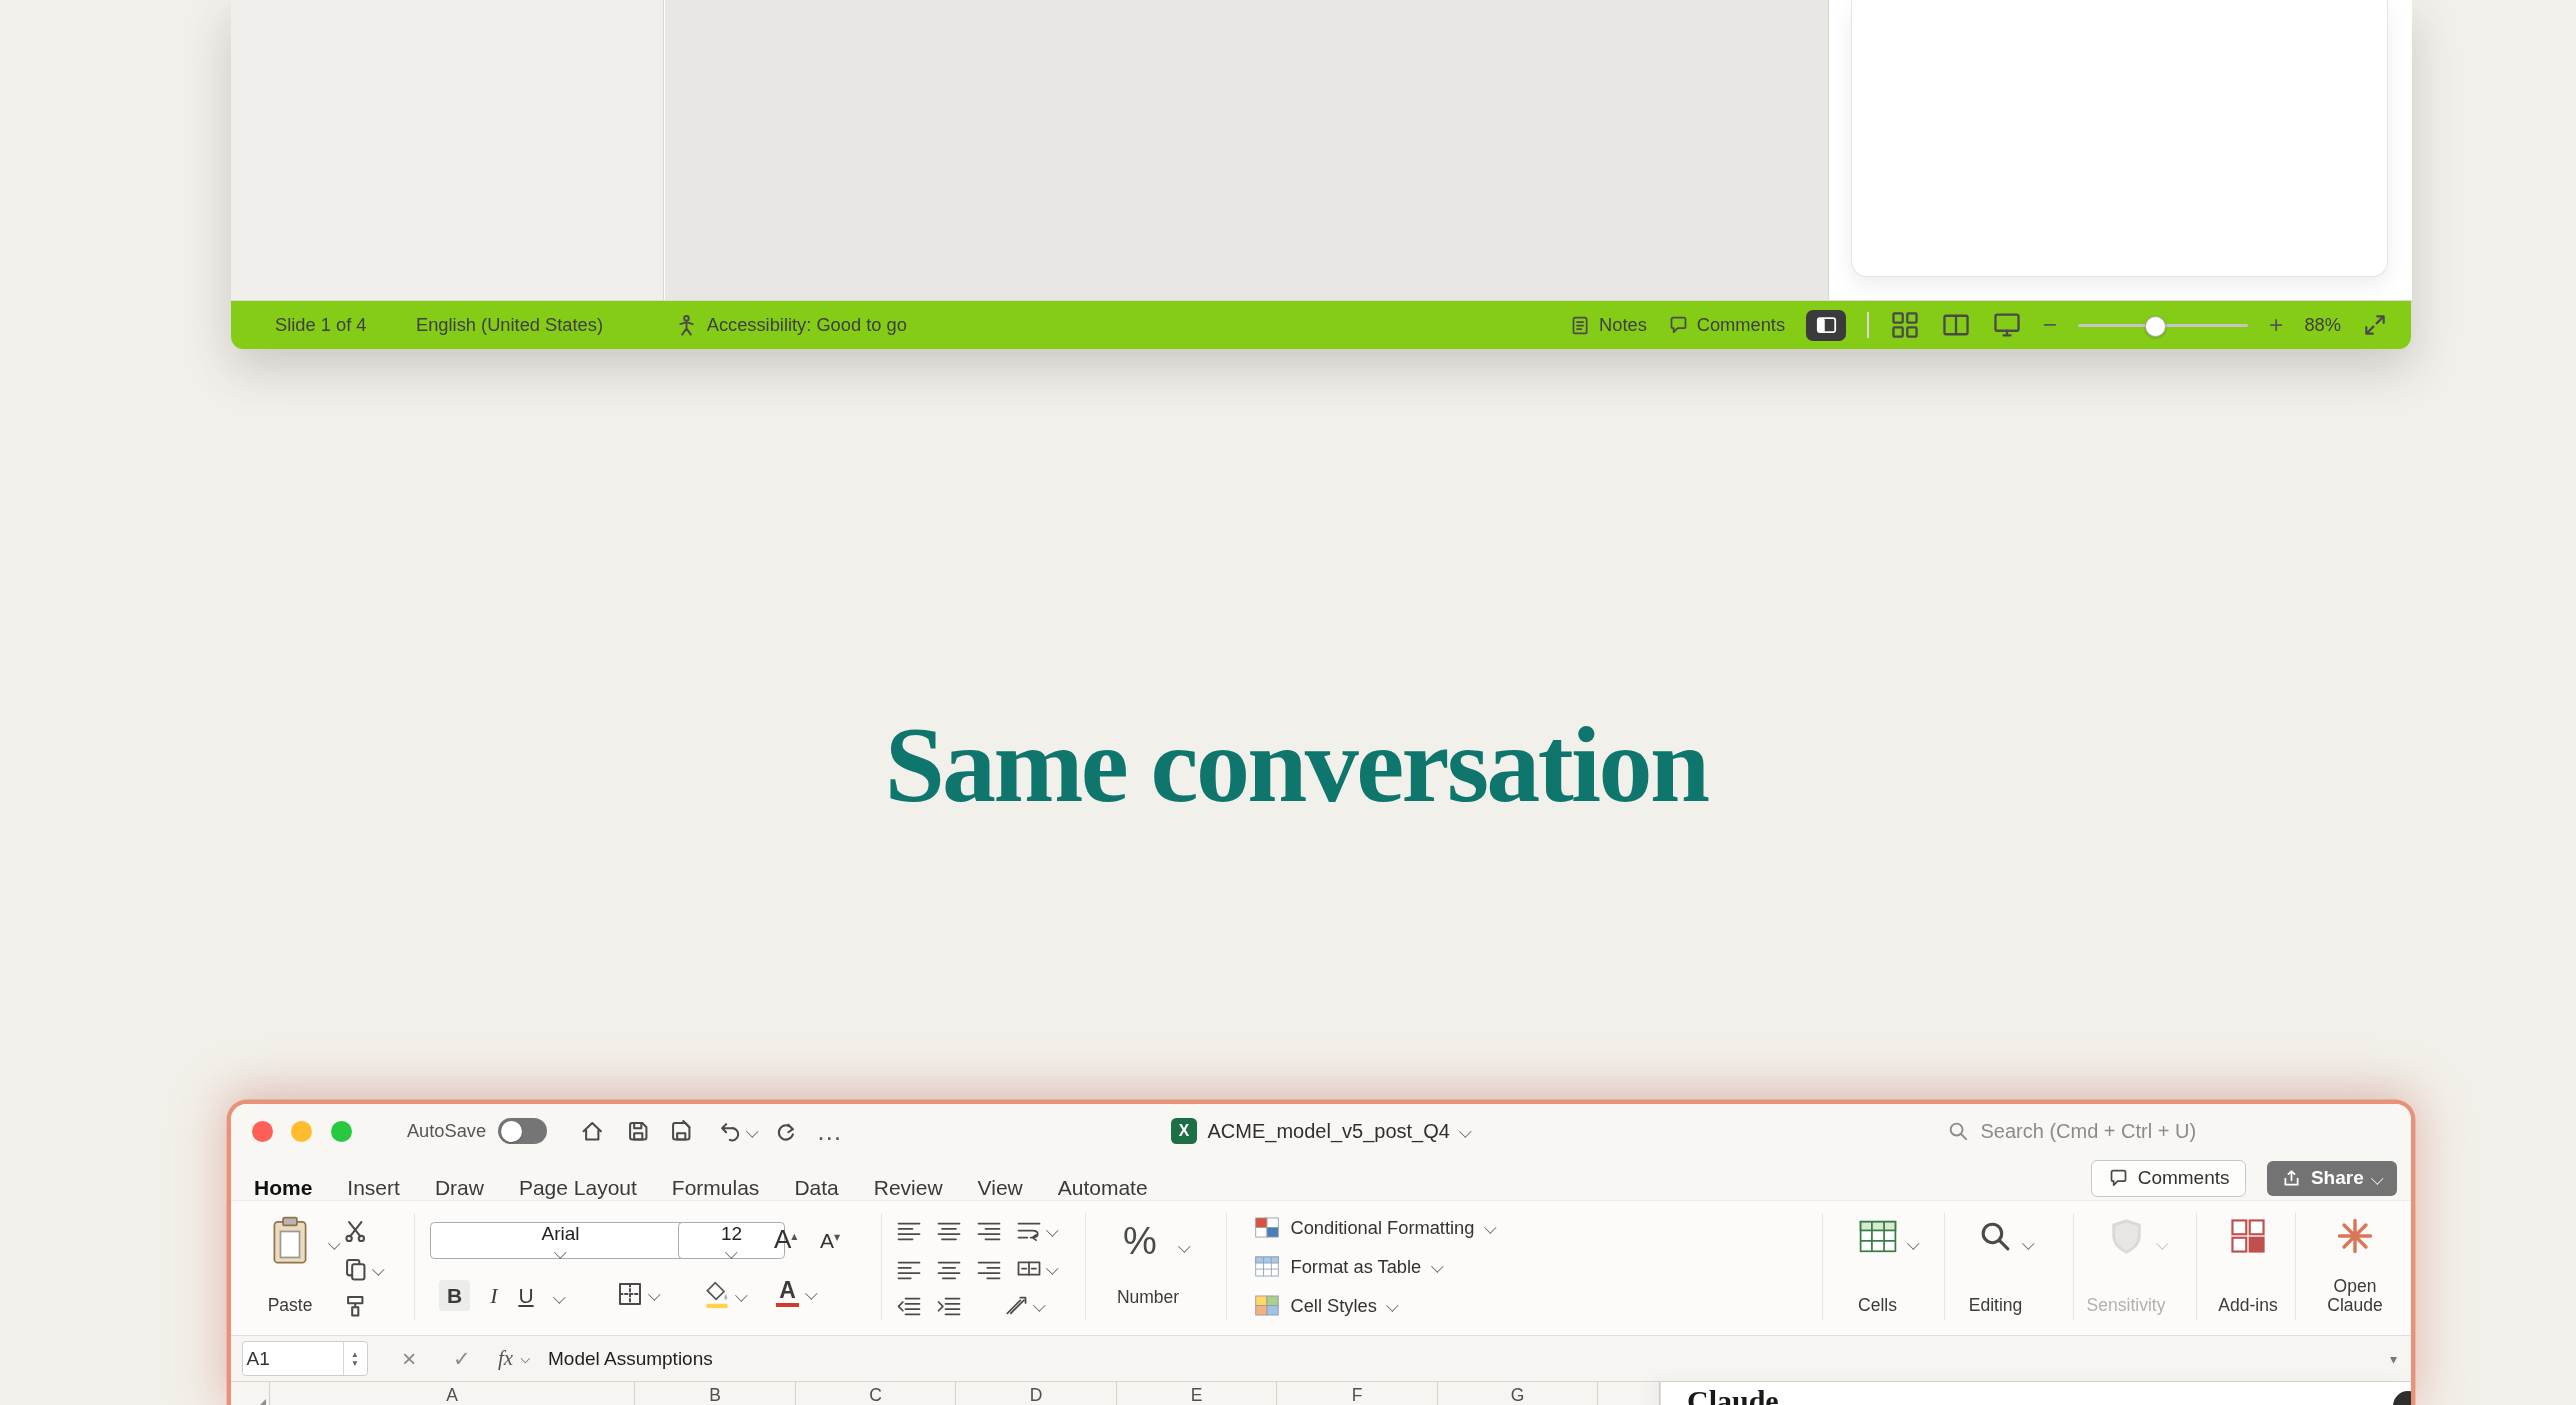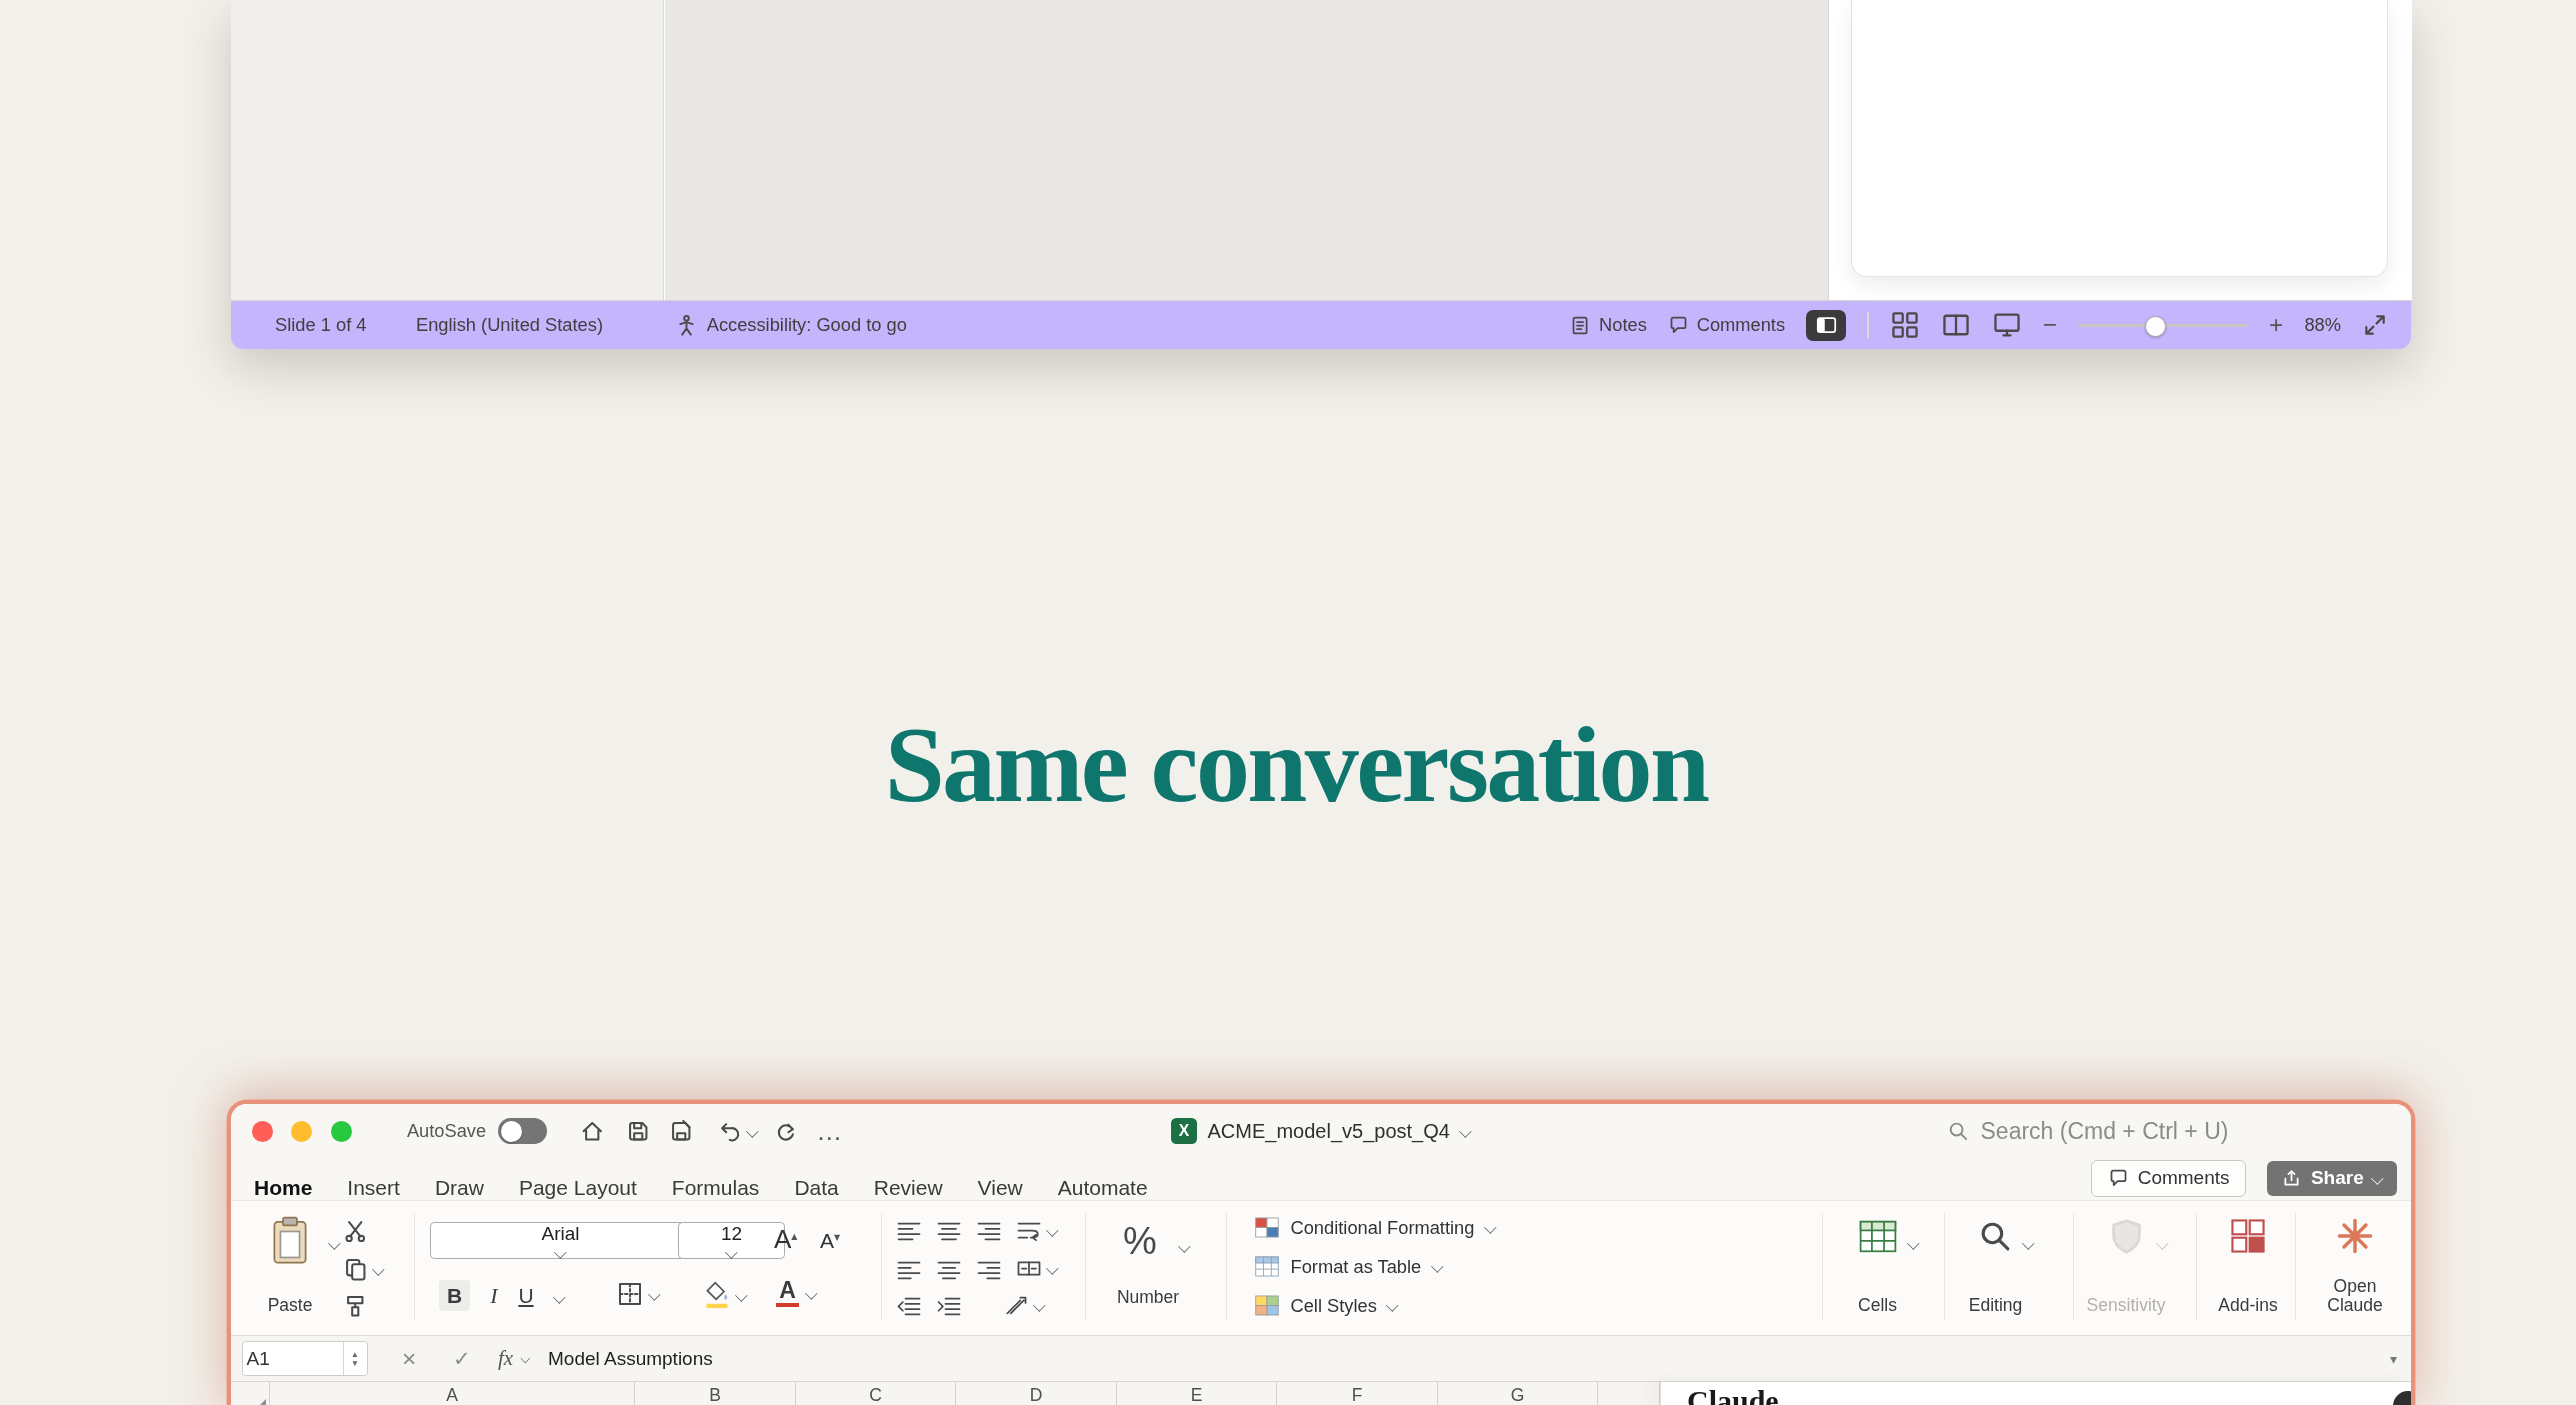--- a/index.html
+++ b/index.html
@@ -11,21 +11,21 @@
   .cv.w{border-color:#fff;}
 
   
   .ppt{position:absolute;left:231px;top:0;width:2180px;height:348px;background:#fff;
        border-radius:0 0 12.2px 12.2px;box-shadow:0 19px 48px rgba(60,55,48,.22);}
   .ppt-thumbs{position:absolute;left:0;top:0;width:432px;height:300px;background:#f1efec;border-right:1.7px solid #d9d7d3;}
   .ppt-canvas{position:absolute;left:434px;top:0;width:1163px;height:300px;background:#e9e7e3;border-right:1.7px solid #d9d7d3;}
   .ppt-rightbg{position:absolute;left:1599px;top:0;width:582px;height:300px;background:#fff;}
   .ppt-card{position:absolute;left:21px;top:0;width:535px;height:276px;background:#fff;
             border:0.9px solid #e6e4e0;border-top:none;border-radius:0 0 15.7px 15.7px;box-shadow:0 8.7px 21px rgba(0,0,0,.07);}
-  .ppt-status{position:absolute;left:0;top:300px;width:2180px;height:48px;background:#c4b5fd;border-top:0.9px solid #dbd9d5;
+  .ppt-status{position:absolute;left:0;top:300px;width:2180px;height:48px;background:#84cc16;border-top:0.9px solid #dbd9d5;
               border-radius:0 0 12.2px 12.2px;font-size:18.3px;color:#3f3f3f;}
   .st-abs{position:absolute;top:0;height:48px;display:flex;align-items:center;gap:8.7px;}
   .st-right{position:absolute;right:23px;top:0;height:48px;display:flex;align-items:center;gap:21px;}
   .st-btn{display:flex;align-items:center;gap:7.9px;cursor:default;}
   .vdiv{width:1.7px;height:26px;background:#dcdad6;}
   .panel-toggle{width:40px;height:31px;border-radius:7px;background:#3b3b3d;display:flex;align-items:center;justify-content:center;}
   .slider{position:relative;width:170px;height:31px;}
   .slider .track{position:absolute;left:0;top:14px;width:100%;height:3.5px;background:#c7c5c1;border-radius:1.7px;}
   .slider .knob{position:absolute;top:6.1px;left:calc(45% - 9.6px);width:19px;height:19px;border-radius:50%;
                 background:#fefefe;border:0.9px solid #aaa8a4;box-shadow:0 0.9px 2.6px rgba(0,0,0,.25);}
@@ -42,21 +42,21 @@
   .tl{width:21px;height:21px;border-radius:50%;margin-right:18.3px;flex:0 0 auto;}
   .tl.red{background:#ff5f57;}.tl.yellow{background:#febc2e;}.tl.green{background:#28c840;}
   .as-label{font-size:18.3px;color:#565656;margin-left:37px;}
   .toggle{width:49px;height:26px;border-radius:13px;background:#757575;margin-left:12.2px;position:relative;flex:0 0 auto;}
   .toggle .tknob{position:absolute;left:2.6px;top:2.6px;width:21px;height:21px;border-radius:50%;background:#fff;box-shadow:0 0.9px 1.7px rgba(0,0,0,.3);}
   .tb-ic{margin-left:26px;display:flex;align-items:center;gap:5.2px;}
   .doc-title{position:absolute;left:50%;transform:translateX(-50%);display:flex;align-items:center;gap:10.5px;
              font-size:20px;color:#2f2f2f;font-weight:400;}
   .xl-file-icon{width:26px;height:26px;border-radius:5.2px;background:#1d7044;color:#fff;font-weight:700;font-size:15.7px;
                 display:flex;align-items:center;justify-content:center;}
-  .search{position:absolute;left:1716px;display:flex;align-items:center;gap:10.5px;font-size:23px;color:#8b8b8b;}
+  .search{position:absolute;left:1716px;display:flex;align-items:center;gap:10.5px;font-size:20px;color:#8b8b8b;}
 
   .xl-tabs{position:relative;height:42px;display:flex;align-items:flex-end;gap:35px;padding-left:23px;background:#f8f7f4;}
   .tab{font-size:21px;color:#3a3a3a;position:relative;cursor:default;}
   .tab.active{font-weight:700;color:#111;}
   .tab.active::after{content:"";position:absolute;left:-1.7px;right:-1.7px;bottom:-7px;height:2.6px;background:#1c6b43;border-radius:1.7px;}
   .tab-actions{position:absolute;right:14px;top:1.7px;display:flex;align-items:center;gap:21px;}
   .btn-comments{height:35px;padding:0 15.7px;border:1.7px solid #c9c7c3;border-radius:6.1px;background:#fdfdfc;
                 display:flex;align-items:center;gap:8.7px;font-size:19px;color:#333;}
   .btn-share{height:35px;padding:0 14px;border-radius:6.1px;background:#737373;display:flex;align-items:center;gap:8.7px;
              font-size:19px;color:#fff;font-weight:600;}

